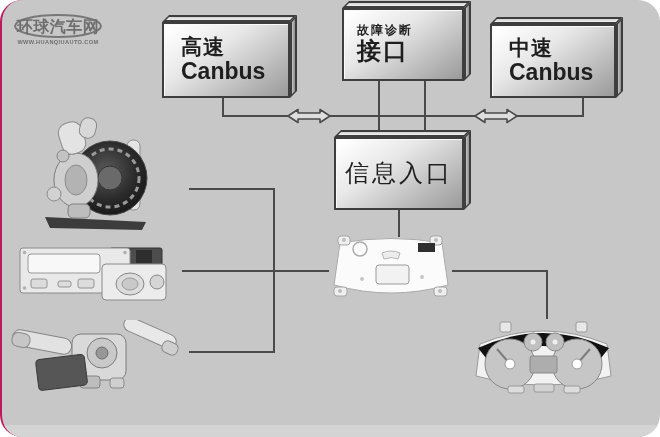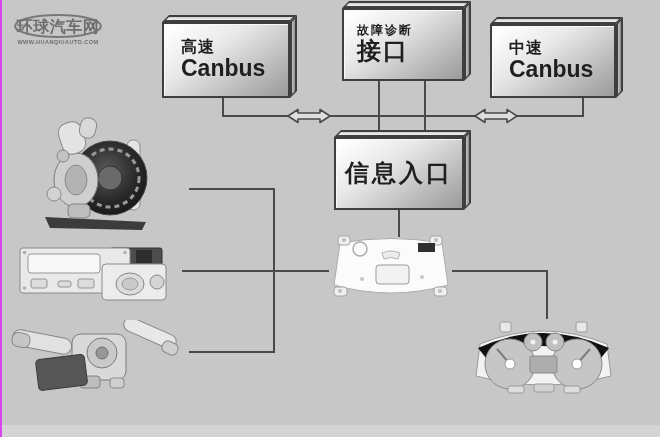--- a/index.html
+++ b/index.html
@@ -1,20 +1,20 @@
 <!DOCTYPE html>
 <html><head>
 <meta charset="utf-8">
 <style>
   html,body{margin:0;padding:0;}
   body{font-family:"Liberation Sans","DejaVu Sans",sans-serif;}
   .stage{
     position:relative;width:660px;height:437px;
     background:#c7c7c7;overflow:hidden;
-    border-left:2px solid #d946ef;box-sizing:border-box;
+    border-left:2px solid #be185d;box-sizing:border-box;border-radius:22px;
   }
   .bottom-strip{position:absolute;left:0;right:0;bottom:0;height:12px;background:#d4d4d4;}
 
   
   .logo{position:absolute;left:10px;top:14px;width:94px;height:36px;}
   .logo-cn{font-size:16px;font-weight:bold;fill:#6e6e6e;letter-spacing:0.5px;}
   .logo-url{font-size:5.6px;font-weight:bold;fill:#6e6e6e;letter-spacing:0.4px;}
 
   
   .slab{
@@ -34,23 +34,23 @@
     background:linear-gradient(90deg,#c4c4c4,#8d8d8d);
     border:2px solid #3e3e3e;box-sizing:border-box;
     transform:skewY(-45deg);transform-origin:left top;
   }
   .slab-text{
     position:absolute;inset:0;display:flex;flex-direction:column;
     justify-content:center;color:#1f1f1f;line-height:1.12;
   }
   .align-left{align-items:flex-start;padding-left:17px;}
   .align-center{align-items:center;}
-  .cn{font-size:16px;font-weight:bold;letter-spacing:1px;}
+  .cn{font-size:21px;font-weight:bold;letter-spacing:1px;}
   .latin{font-size:23px;font-weight:600;letter-spacing:0;}
-  .cn-big{font-size:24px;font-weight:bold;letter-spacing:3px;}
+  .cn-big{font-size:24px;font-weight:normal;letter-spacing:3px;}
 
   
   .line{position:absolute;background:#4a4a4a;}
   .arrow{position:absolute;}
 
   
   .photo{position:absolute;}
 </style>
 </head>
 <body>

